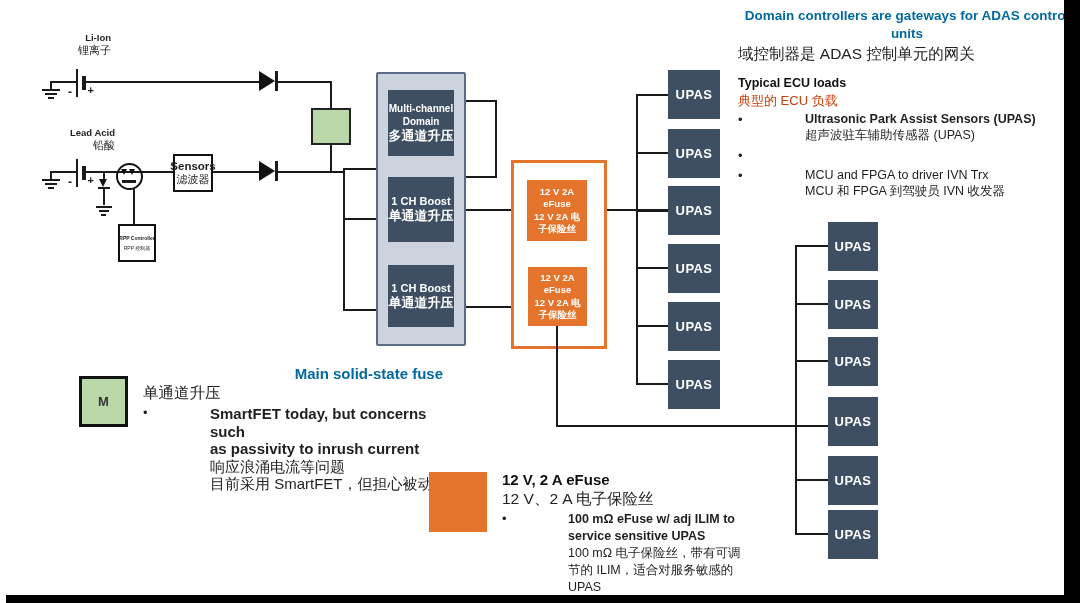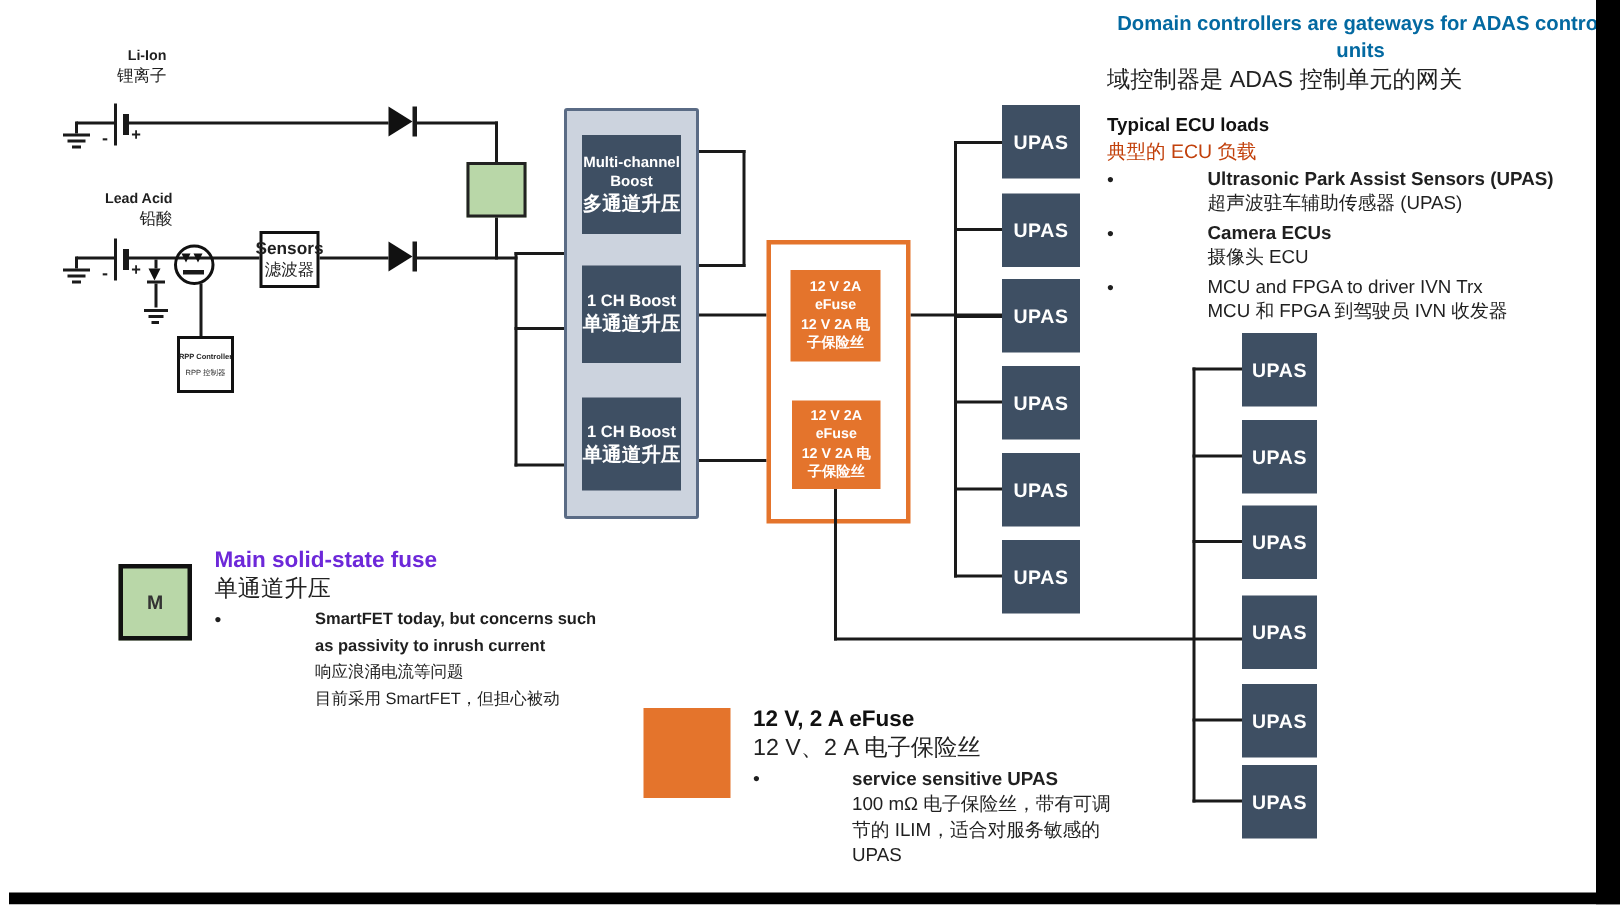--- a/index.html
+++ b/index.html
@@ -90,21 +90,21 @@
   <div class="wire" style="left:278px;top:171px;width:67px;height:2px;"></div>
 
   <div class="wire" style="left:343px;top:168px;width:2px;height:143px;"></div>
   <div class="wire" style="left:343px;top:168px;width:34px;height:2px;"></div>
   <div class="wire" style="left:343px;top:218px;width:34px;height:2px;"></div>
   <div class="wire" style="left:343px;top:309px;width:34px;height:2px;"></div>
 
   <div style="position:absolute;left:376px;top:72px;width:90px;height:274px;background:#ccd3de;border:2px solid #5a6b85;box-sizing:border-box;border-radius:2px;"></div>
   <div class="blockdark" style="left:388px;top:90px;width:66px;height:66px;">
     <div class="boost-en">Multi-channel</div>
-    <div class="boost-en">Boost</div>
+    <div class="boost-en">Domain</div>
     <div class="boost-zh">多通道升压</div>
   </div>
   <div class="blockdark" style="left:388px;top:177px;width:66px;height:65px;">
     <div class="boost-en" style="font-size:11px;">1 CH Boost</div>
     <div class="boost-zh">单通道升压</div>
   </div>
   <div class="blockdark" style="left:388px;top:265px;width:66px;height:62px;">
     <div class="boost-en" style="font-size:11px;">1 CH Boost</div>
     <div class="boost-zh">单通道升压</div>
   </div>
@@ -197,58 +197,55 @@
   <div style="position:absolute;left:738px;top:112px;width:330px;">
       <div class="note-bullet" style="margin-bottom:5px;">
         <span class="mark" style="font-size:13px;">•</span>
         <span style="flex:1;font-size:12.5px;line-height:15.5px;">
           <span class="bl" style="font-weight:600;">Ultrasonic Park Assist Sensors (UPAS)</span>
           <span class="bl">超声波驻车辅助传感器 (UPAS)</span>
         </span>
       </div>
       <div class="note-bullet" style="margin-bottom:5px;">
         <span class="mark" style="font-size:13px;">•</span>
-        <span style="flex:1;font-size:12.5px;line-height:15.5px;">
-          <span class="bl" style="font-weight:600;">Camera ECUs</span>
-          <span class="bl">摄像头 ECU</span>
-        </span>
       </div>
       <div class="note-bullet">
         <span class="mark" style="font-size:13px;">•</span>
         <span style="flex:1;font-size:12.5px;line-height:15.5px;">
           <span class="bl" style="font-weight:400;">MCU and FPGA to driver IVN Trx</span>
           <span class="bl">MCU 和 FPGA 到驾驶员 IVN 收发器</span>
         </span>
       </div>
   </div>
 
   <div style="position:absolute;left:79px;top:376px;width:49px;height:51px;background:#b9d7a8;border:3px solid #111;box-sizing:border-box;display:flex;align-items:center;justify-content:center;font-weight:700;font-size:13px;color:#333;">
     <span>M</span>
   </div>
   <div style="position:absolute;left:143px;top:364px;width:300px;">
-    <div style="font-size:15px;line-height:19px;font-weight:600;color:#6d28d9;">Main solid-state fuse</div>
+    <div style="font-size:15px;line-height:19px;font-weight:600;color:#0369a1;text-align:right;">Main solid-state fuse</div>
     <div style="font-size:15.5px;line-height:20px;color:#222;">单通道升压</div>
     <div class="note-bullet" style="margin-top:2px;">
       <span class="mark" style="font-size:13px;">•</span>
-      <span style="flex:1;font-size:11px;line-height:17.5px;">
+      <span style="flex:1;font-size:15px;line-height:17.5px;">
         <span class="bl" style="font-weight:600;">SmartFET today, but concerns such</span>
         <span class="bl" style="font-weight:600;">as passivity to inrush current</span>
         <span class="bl">响应浪涌电流等问题</span>
         <span class="bl">目前采用 SmartFET，但担心被动</span>
       </span>
     </div>
   </div>
 
   <div style="position:absolute;left:429px;top:472px;width:58px;height:60px;background:#e4742c;"></div>
   <div style="position:absolute;left:502px;top:470px;width:290px;">
     <div style="font-size:15px;line-height:19px;font-weight:600;color:#111;">12 V, 2 A eFuse</div>
     <div style="font-size:15.5px;line-height:20px;color:#222;">12 V、2 A 电子保险丝</div>
     <div class="note-bullet" style="margin-top:2px;">
       <span class="mark" style="width:66px;font-size:13px;">•</span>
       <span style="flex:1;font-size:12.5px;line-height:17px;">
+        <span class="bl" style="font-weight:600;">100 mΩ eFuse w/ adj ILIM to</span>
         <span class="bl" style="font-weight:600;">service sensitive UPAS</span>
         <span class="bl">100 mΩ 电子保险丝，带有可调</span>
         <span class="bl">节的 ILIM，适合对服务敏感的</span>
         <span class="bl">UPAS</span>
       </span>
     </div>
   </div>
 
   <div style="position:absolute;left:1064px;top:0;width:16px;height:603px;background:#000;"></div>
   <div style="position:absolute;left:6px;top:595px;width:1074px;height:8px;background:#000;"></div>

